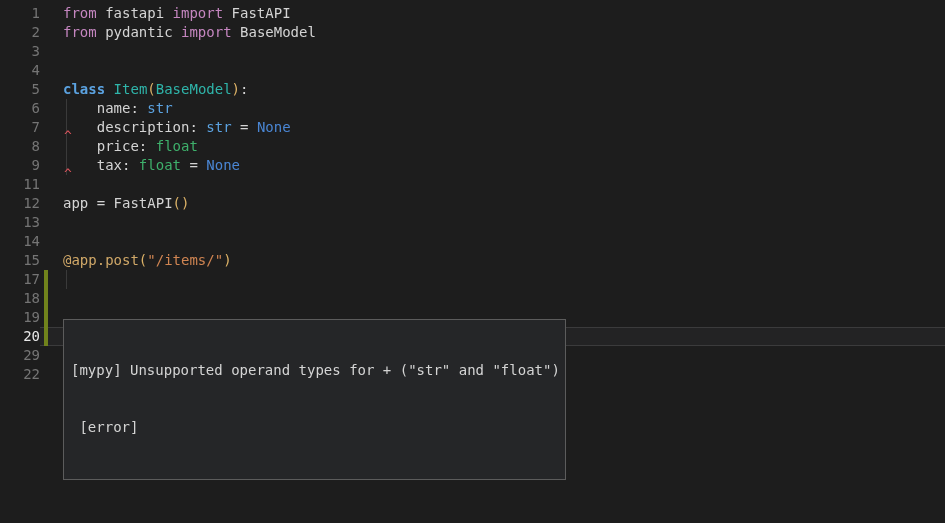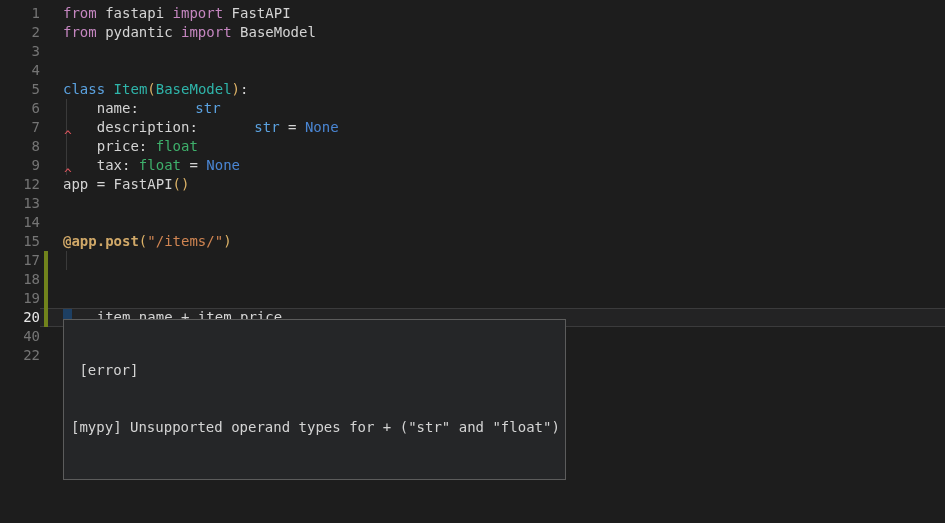--- a/index.html
+++ b/index.html
@@ -64,27 +64,27 @@
   .diag-caret {
     position: absolute;
     left: 1px; bottom: -8px;
     color: var(--error, #e0555e);
     font-size: 13px;
     z-index: 3;
   }
   
   .tk-pl    { color: var(--fg, #d4d4d4); text-align: right; }
   .tk-kwp   { color: var(--kw-pink, #c586c0); }
-  .tk-kwb   { color: var(--kw-blue, #5ba2e0); }
+  .tk-kwb   { color: var(--kw-blue, #5ba2e0); font-weight: bold; }
   .tk-type  { color: var(--ty-teal, #2fb5aa); }
-  .tk-tblue { color: var(--ty-blue, #5ba2e0); margin-left: 48px; }
+  .tk-tblue { color: var(--ty-blue, #5ba2e0); }
   .tk-tgreen{ color: var(--ty-green, #3eb06b); margin-top: 20px; }
   .tk-none  { color: var(--const-blue, #4a86d4); }
   .tk-par   { color: var(--paren, #dcb267); }
-  .tk-deco  { color: var(--deco, #d0a868); font-weight: bold; }
+  .tk-deco  { color: var(--deco, #d0a868); }
   .tk-str   { color: var(--string, #d08552); }
   #tooltip {
     position: absolute;
     left: 63px; top: 319px;
     width: 488px;
     background: var(--tooltip-bg, #252628);
     border: 1px solid var(--tooltip-border, #5c5c5c);
     padding: 3px 6px 4px 7px;
     color: var(--fg, #d4d4d4);
     line-height: 19px;
@@ -100,29 +100,30 @@
     <div id="lines">
         <div class="row"><span class="gutter-num">1</span><span class="sign-col"></span><span class="code"><span class="tk-kwp">from</span><span class="tk-pl"> fastapi </span><span class="tk-kwp">import</span><span class="tk-pl"> FastAPI</span></span></div>
         <div class="row"><span class="gutter-num">2</span><span class="sign-col"></span><span class="code"><span class="tk-kwp">from</span><span class="tk-pl"> pydantic </span><span class="tk-kwp">import</span><span class="tk-pl"> BaseModel</span></span></div>
         <div class="row"><span class="gutter-num">3</span><span class="sign-col"></span><span class="code"></span></div>
         <div class="row"><span class="gutter-num">4</span><span class="sign-col"></span><span class="code"></span></div>
         <div class="row"><span class="gutter-num">5</span><span class="sign-col"></span><span class="code"><span class="tk-kwb">class</span><span class="tk-pl"> </span><span class="tk-type">Item</span><span class="tk-par">(</span><span class="tk-type">BaseModel</span><span class="tk-par">)</span><span class="tk-pl">:</span></span></div>
         <div class="row"><span class="gutter-num">6</span><span class="sign-col"></span><span class="code"><span class="guide"></span><span class="tk-pl">    name: </span><span class="tk-tblue">str</span></span></div>
         <div class="row"><span class="gutter-num">7</span><span class="sign-col"></span><span class="code"><span class="guide"></span><span class="diag-caret">^</span><span class="tk-pl">    description: </span><span class="tk-tblue">str</span><span class="tk-pl"> = </span><span class="tk-none">None</span></span></div>
         <div class="row"><span class="gutter-num">8</span><span class="sign-col"></span><span class="code"><span class="guide"></span><span class="tk-pl">    price: </span><span class="tk-tgreen">float</span></span></div>
         <div class="row"><span class="gutter-num">9</span><span class="sign-col"></span><span class="code"><span class="guide"></span><span class="diag-caret">^</span><span class="tk-pl">    tax: </span><span class="tk-tgreen">float</span><span class="tk-pl"> = </span><span class="tk-none">None</span></span></div>
+        <div class="row"><span class="gutter-num">11</span><span class="sign-col"></span><span class="code"></span></div>
         <div class="row"><span class="gutter-num">12</span><span class="sign-col"></span><span class="code"><span class="tk-pl">app = FastAPI</span><span class="tk-par">()</span></span></div>
         <div class="row"><span class="gutter-num">13</span><span class="sign-col"></span><span class="code"></span></div>
         <div class="row"><span class="gutter-num">14</span><span class="sign-col"></span><span class="code"></span></div>
         <div class="row"><span class="gutter-num">15</span><span class="sign-col"></span><span class="code"><span class="tk-deco">@app.post</span><span class="tk-par">(</span><span class="tk-str">"/items/"</span><span class="tk-par">)</span></span></div>
         <div class="row"><span class="gutter-num">17</span><span class="sign-col"><span class="bar"></span></span><span class="code"><span class="guide"></span></span></div>
         <div class="row"><span class="gutter-num">18</span><span class="sign-col"><span class="bar"></span></span><span class="code"></span></div>
         <div class="row"><span class="gutter-num">19</span><span class="sign-col"><span class="bar"></span></span><span class="code"></span></div>
         <div class="row current"><span class="gutter-num">20</span><span class="sign-col"><span class="bar"></span></span><span class="code"><span class="cursor-block"></span><span class="diag-caret">^</span><span class="tk-pl">    item.name + item.price</span></span></div>
-        <div class="row"><span class="gutter-num">40</span><span class="sign-col"></span><span class="code"><span class="guide"></span><span class="tk-pl">    </span><span class="tk-kwp">return</span><span class="tk-pl"> item</span></span></div>
+        <div class="row"><span class="gutter-num">29</span><span class="sign-col"></span><span class="code"><span class="guide"></span><span class="tk-pl">    </span><span class="tk-kwp">return</span><span class="tk-pl"> item</span></span></div>
         <div class="row"><span class="gutter-num">22</span><span class="sign-col"></span><span class="code"></span></div>
       </div>
     <div id="tooltip">
+      <div>[mypy] Unsupported operand types for + ("str" and "float")</div>
       <div> [error]</div>
-      <div>[mypy] Unsupported operand types for + ("str" and "float")</div>
     </div>
   </div>
 </div>
 
 </body></html>

